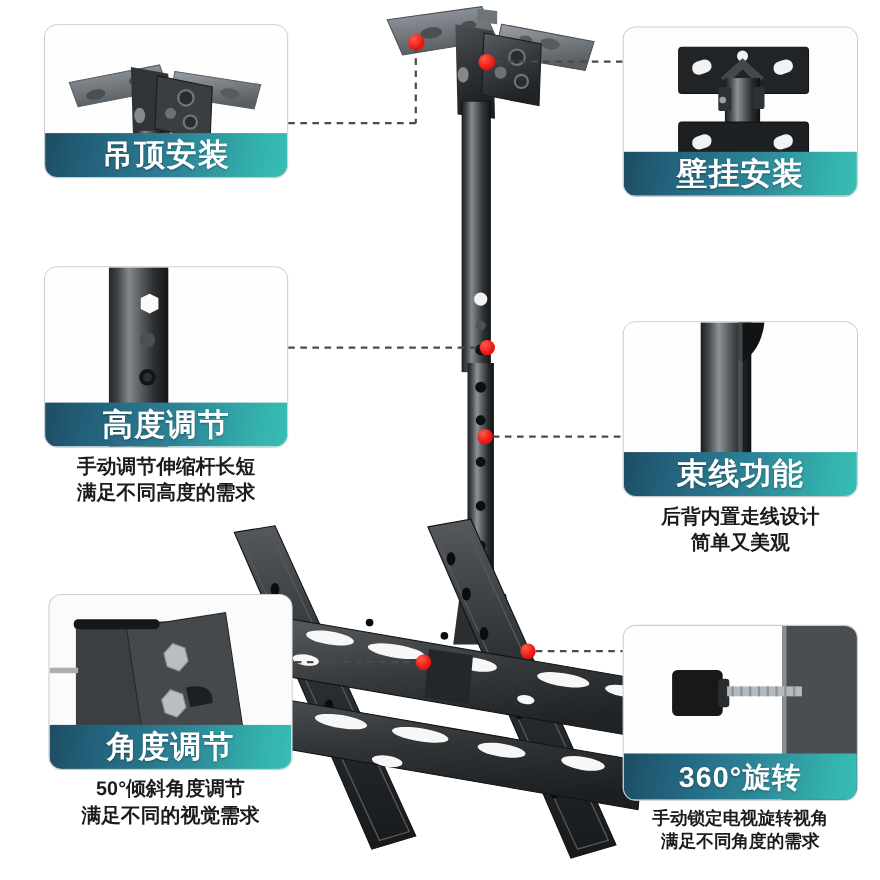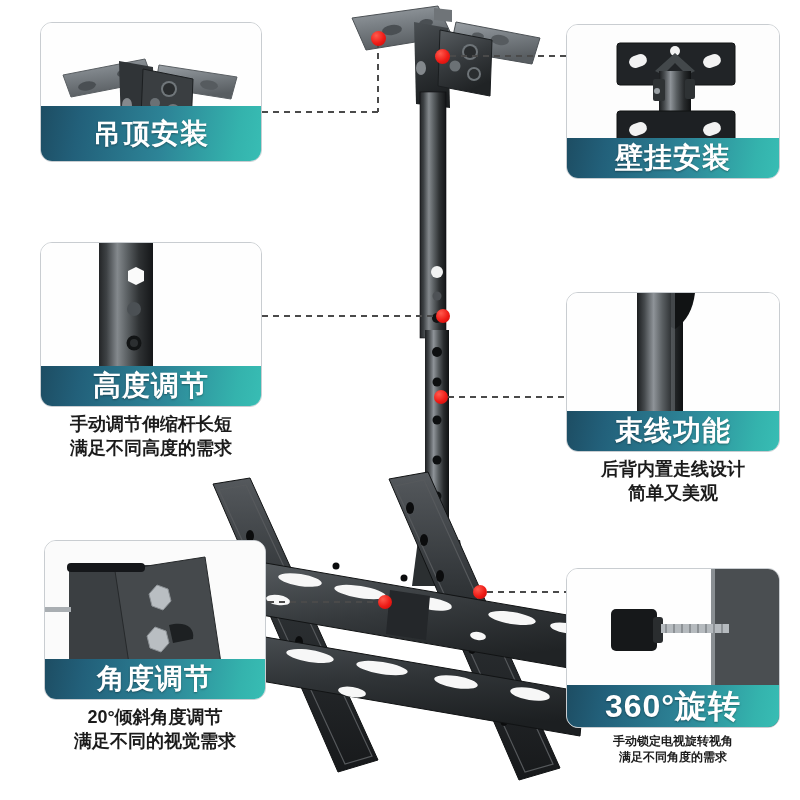--- a/index.html
+++ b/index.html
@@ -58,36 +58,36 @@
     margin-top:6px;
     text-align:center;
     color:#1b1b1b;
     font-weight:bold;
     line-height:1.32;
     white-space:pre-line;
   }
 
   
   .c-ceiling  .frame{width:222px;height:140px;}
-  .c-ceiling  .bar{height:55px;}
+  .c-ceiling  .bar{height:40px;}
   .c-wall     .frame{width:214px;height:155px;}
   .c-wall     .bar{height:40px;text-align:right;}
   .c-height   .frame{width:222px;height:165px;}
   .c-height   .bar{height:40px;}
   .c-cable    .frame{width:214px;height:160px;}
   .c-cable    .bar{height:40px;}
   .c-angle    .frame{width:222px;height:160px;}
   .c-angle    .bar{height:40px;}
   .c-rotate   .frame{width:214px;height:160px;}
   .c-rotate   .bar{height:42px;}
 
   .lbl-28{font-size:28px;}
-  .lbl-26{font-size:32px;}
+  .lbl-26{font-size:26px;}
   .desc-18{font-size:18px;}
-  .desc-17{font-size:12px;}
+  .desc-17{font-size:16px;}
 </style>
 </head>
 <body>
 
 <div id="stage">
 
   <svg class="product" viewBox="0 0 800 800">
     <defs>
       <linearGradient id="poleG" x1="0" y1="0" x2="1" y2="0">
         <stop offset="0%" stop-color="#232527"></stop>
@@ -368,21 +368,21 @@
 
           <rect x="22" y="22" width="78" height="9" rx="4" fill="#15171a"></rect>
 
           <rect x="0" y="66" width="26" height="5" fill="#a9aeb2"></rect>
         </svg>
       </div>
       <div class="bar">
         <span class="label lbl-28">角度调节</span>
       </div>
     </div>
-    <div class="desc desc-18">20°倾斜角度调节
+    <div class="desc desc-18">50°倾斜角度调节
 满足不同的视觉需求</div>
   </div>
 
   <div class="card c-rotate" style="left:566px;top:568px;width:214px;">
     <div class="frame">
       <div class="photo">
         <svg viewBox="0 0 214 160" width="214" height="160">
           <rect width="214" height="160" fill="#fefefe"></rect>
 
           <rect x="144" y="0" width="70" height="160" fill="#4a4e51"></rect>

